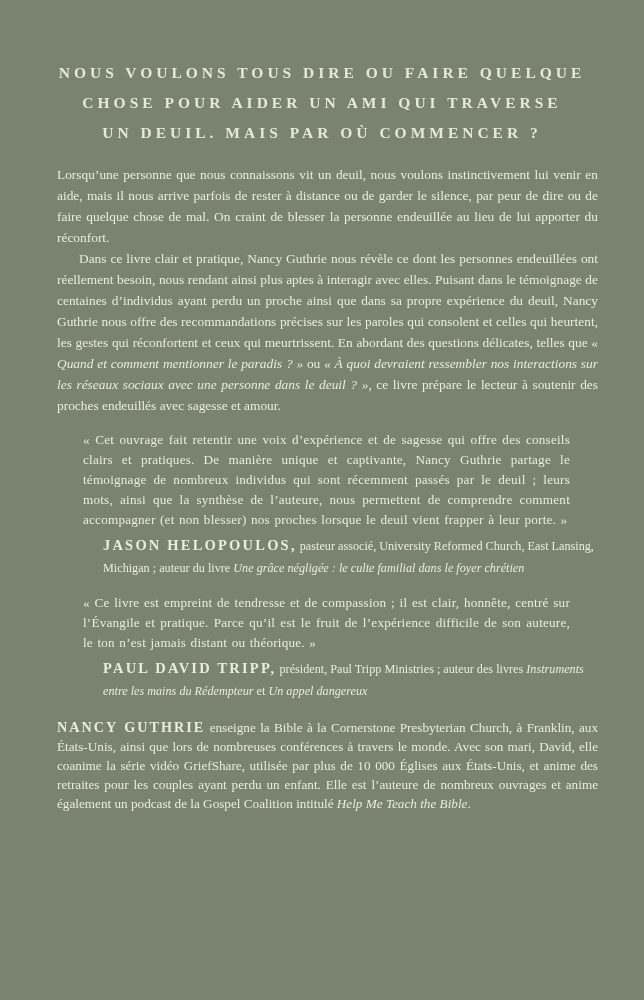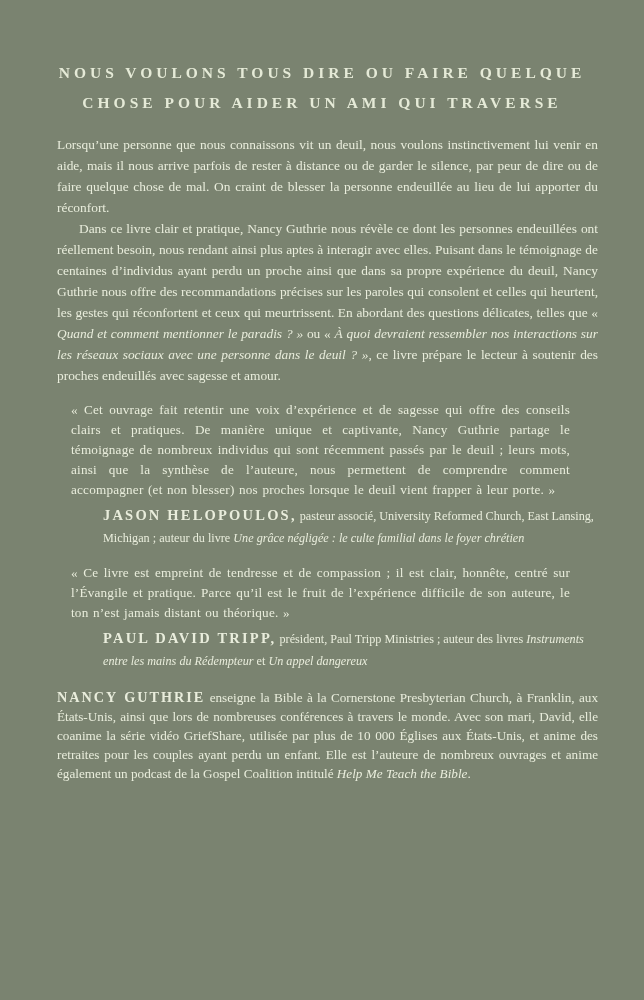--- a/index.html
+++ b/index.html
@@ -26,21 +26,21 @@
   }
   .para{
     margin:0;
     font-size:13.4px;
     line-height:21px;
     text-align:justify;
   }
   .para.first{margin-top:16px;}
   .para.indent{text-indent:22px;}
   .quote{
-    margin:14px 28px 0 14px;
+    margin:14px 28px 0 26px;
     font-size:13.2px;
     line-height:20px;
     text-align:justify;
     letter-spacing:0.2px;
     word-spacing:1px;
   }
   .attrib{
     margin:4px 0 0 46px;
     font-size:12.2px;
     line-height:22px;
@@ -99,20 +99,21 @@
   .g2{left:74px;width:56px;text-align:center;letter-spacing:1.5px;margin-left:34px;}
 </style>
 </head>
 <body style="background: rgb(122, 131, 112); color: rgb(233, 237, 220);">
 
 <div class="page">
 
   <header class="headline">
     <div>NOUS VOULONS TOUS DIRE OU FAIRE QUELQUE</div>
     <div>CHOSE POUR AIDER UN AMI QUI TRAVERSE</div>
+    <div>UN DEUIL. MAIS PAR OÙ COMMENCER ?</div>
   </header>
 
   <main class="content">
 
     <p class="para first">Lorsqu’une personne que nous connaissons vit un deuil, nous voulons instinctivement lui venir en aide, mais il nous arrive parfois de rester à distance ou de garder le silence, par peur de dire ou de faire quelque chose de mal. On craint de blesser la personne endeuillée au lieu de lui apporter du réconfort.</p>
 
     <p class="para indent"><span>Dans ce livre clair et pratique, Nancy Guthrie nous révèle ce dont les personnes endeuillées ont réellement besoin, nous rendant ainsi plus aptes à interagir avec elles. Puisant dans le témoignage de centaines d’individus ayant perdu un proche ainsi que dans sa propre expérience du deuil, Nancy Guthrie nous offre des recommandations précises sur les paroles qui consolent et celles qui heurtent, les gestes qui réconfortent et ceux qui meurtrissent. En abordant des questions délicates, telles que « </span><em>Quand et comment mentionner le paradis ? »</em><span> ou « </span><em>À quoi devraient ressembler nos interactions sur les réseaux sociaux avec une personne dans le deuil ? »</em><span>, ce livre prépare le lecteur à soutenir des proches endeuillés avec sagesse et amour.</span></p>
 
     <section>
       <p class="quote">« Cet ouvrage fait retentir une voix d’expérience et de sagesse qui offre des conseils clairs et pratiques. De manière unique et captivante, Nancy Guthrie partage le témoignage de nombreux individus qui sont récemment passés par le deuil ; leurs mots, ainsi que la synthèse de l’auteure, nous permettent de comprendre comment accompagner (et non blesser) nos proches lorsque le deuil vient frapper à leur porte. »</p>

